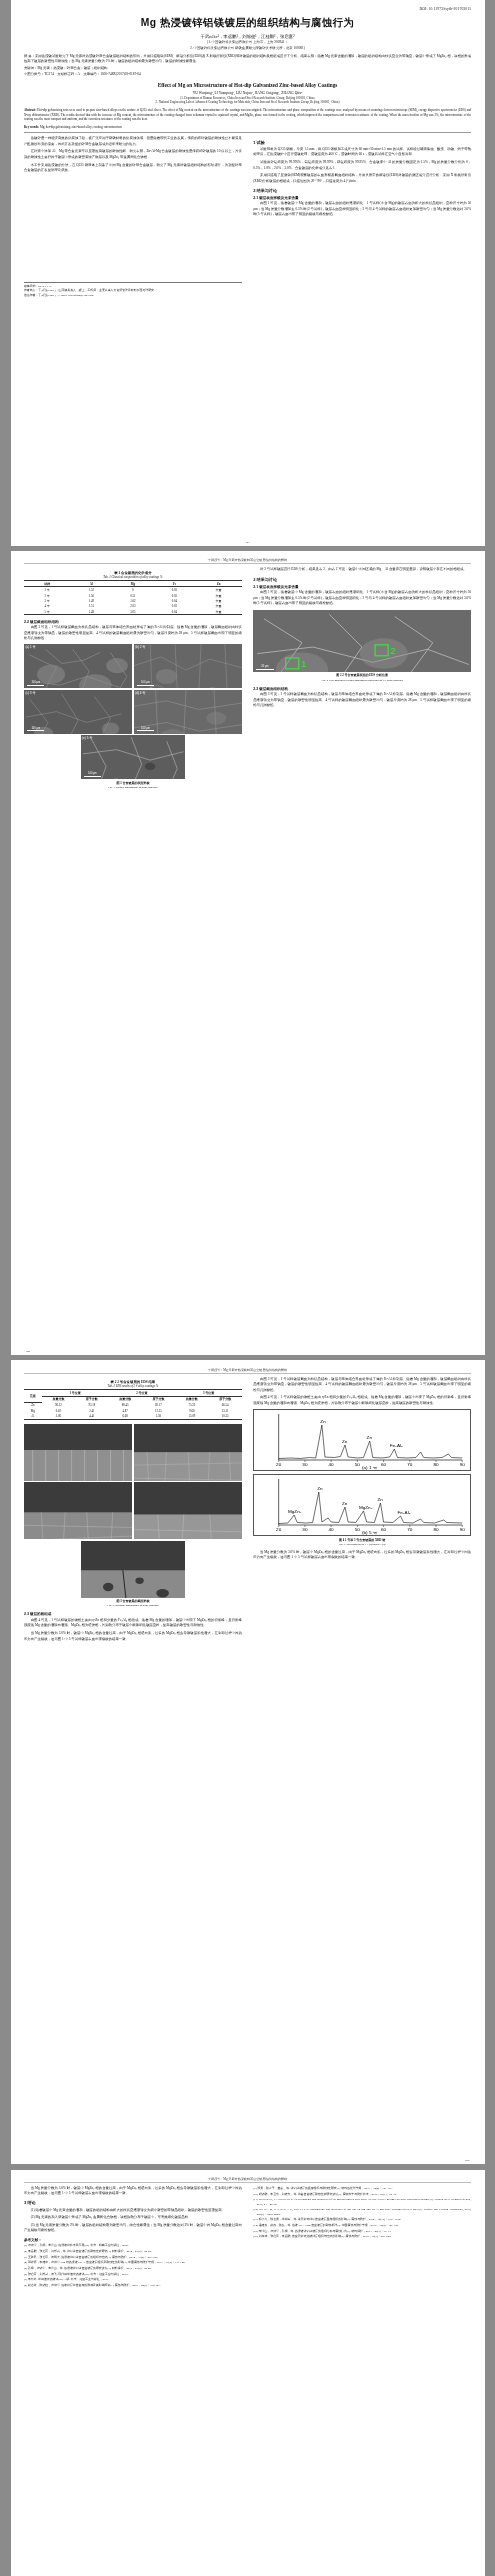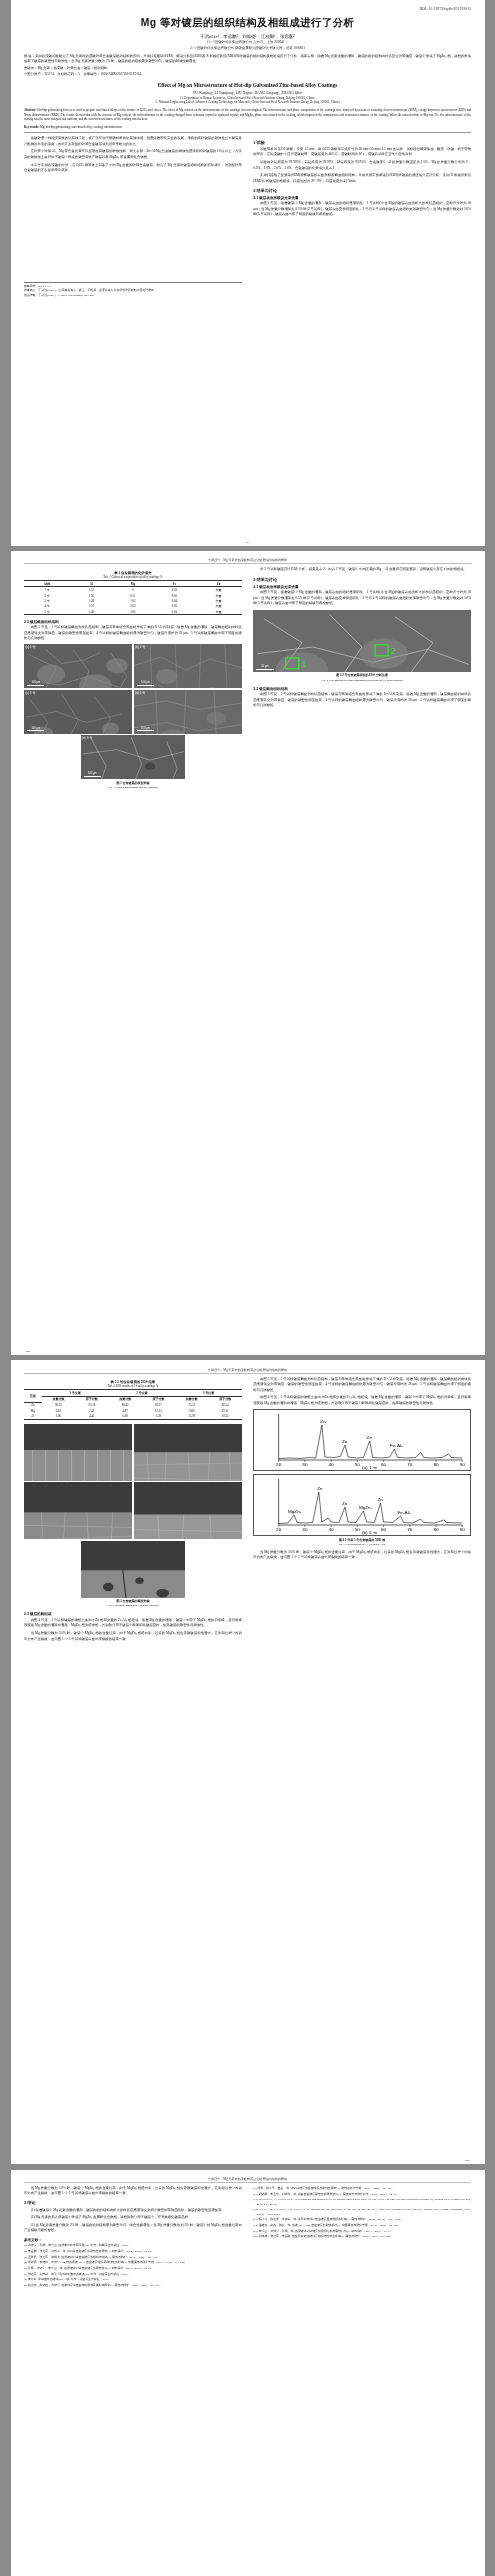--- a/index.html
+++ b/index.html
@@ -200,21 +200,21 @@
   .cross { position: relative; height: 57px; background: #6a6a6a; overflow: hidden; }
   .contact { font-size: 2.9px; line-height: 1.5; margin-top: 3.1px; }
 </style>
 </head>
 <body>
 
 <div class="sheet">
 
   <div class="page" style="height:546px">
     <div class="doi-line">DOI: 10.11973/fsyfh-201703015</div>
-    <div class="title-cn">Mg 等对镀层的组织结构及相组成进行了分析</div>
+    <div class="title-cn">Mg 热浸镀锌铝镁镀层的组织结构与腐蚀行为</div>
     <div class="authors-cn">于武někc¹，李远鹏¹，刘旭俊¹，江桂剛¹，张启富²</div>
     <div class="affil-cn">(1. 中国镀锌科技集团有限公司 上海市，上海 200941；</div>
     <div class="affil-cn">2. 中国镀锌科技集团有限公司 钢铁金属研究院镀锌技术研究所，北京 100081)</div>
 
     <div class="abs-block">
       <p><span>摘 要：</span><span>采用热浸镀试验研究了 Mg 元素对热浸镀锌基合金镀层组织结构的影响，并用扫描电镜(SEM)、能谱分析仪(EDS)及 X 射线衍射仪(XRD)等对镀层的组织结构及相组成进行了分析。结果表明：随着 Mg 元素含量的增加，镀层的组织结构由柱状晶变为等轴晶，镀层中形成了 MgZn₂ 相，该相的形成提高了镀层的致密性与耐蚀性；当 Mg 元素质量分数为 2% 时，镀层的组织结构最为致密均匀，镀层的耐蚀性能最佳。</span></p>
       <p class="kw"><span>关键词：</span><span>Mg 元素；热浸镀；锌基合金；镀层；组织结构</span></p>
       <p class="kw">
         <span>中图分类号：</span><span>TG174</span>&nbsp;&nbsp;&nbsp;
         <span>文献标志码：</span><span>A</span>&nbsp;&nbsp;&nbsp;

